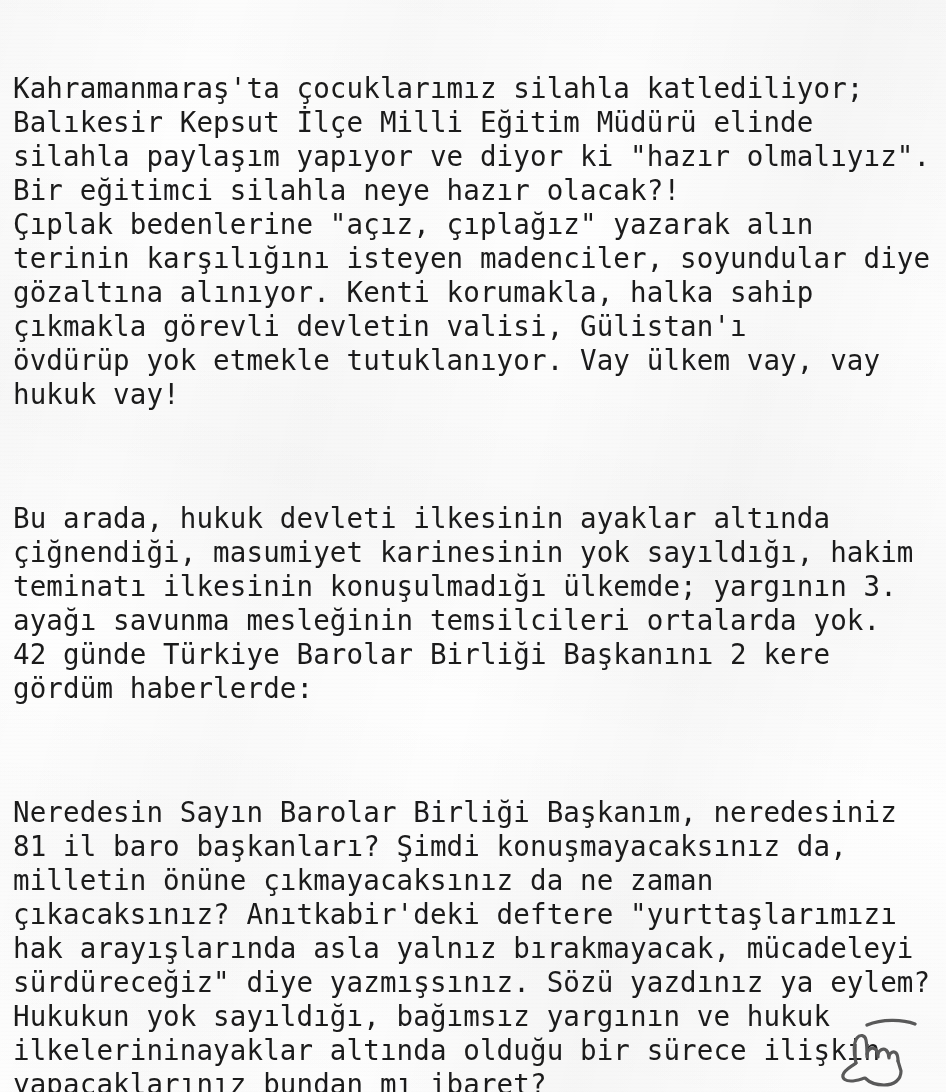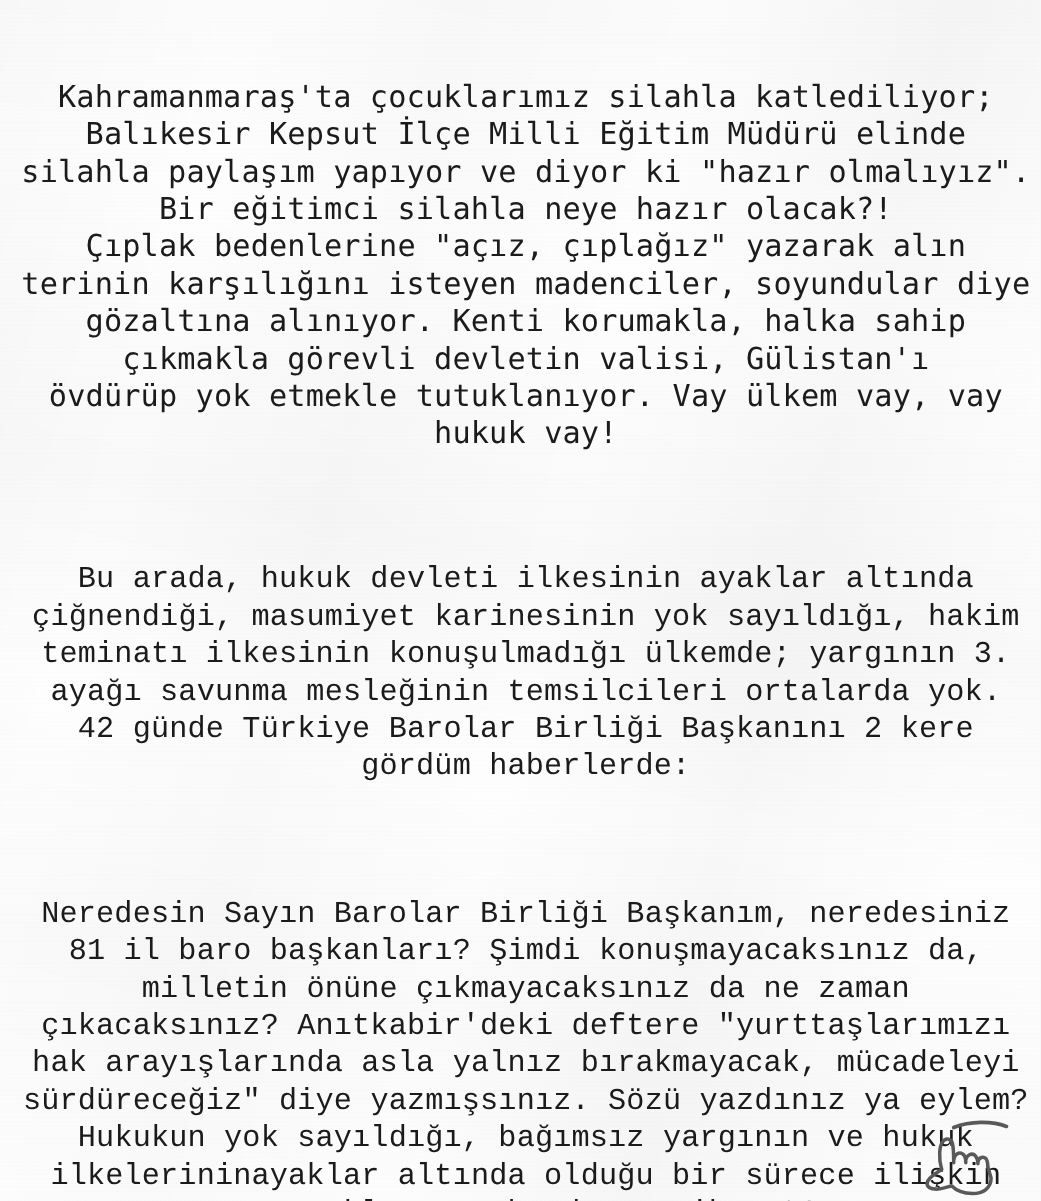--- a/index.html
+++ b/index.html
@@ -56,25 +56,23 @@
     word-break: normal;
     overflow-wrap: normal;
     text-rendering: optimizeLegibility;
     -webkit-font-smoothing: none;
   }
 
   .para {
     margin: 0;
     padding: 0;
     white-space: pre-wrap;
-    text-align: center;
   }
   .para + .para {
-    margin-top: 32px;
-    font-family: Liberation Mono, monospace;
+    margin-top: 22px;
   }
 
   #tap-cursor {
     position: absolute;
     left: 836px;
     top: 1014px;
     width: 98px;
     height: 76px;
     pointer-events: none;
   }

